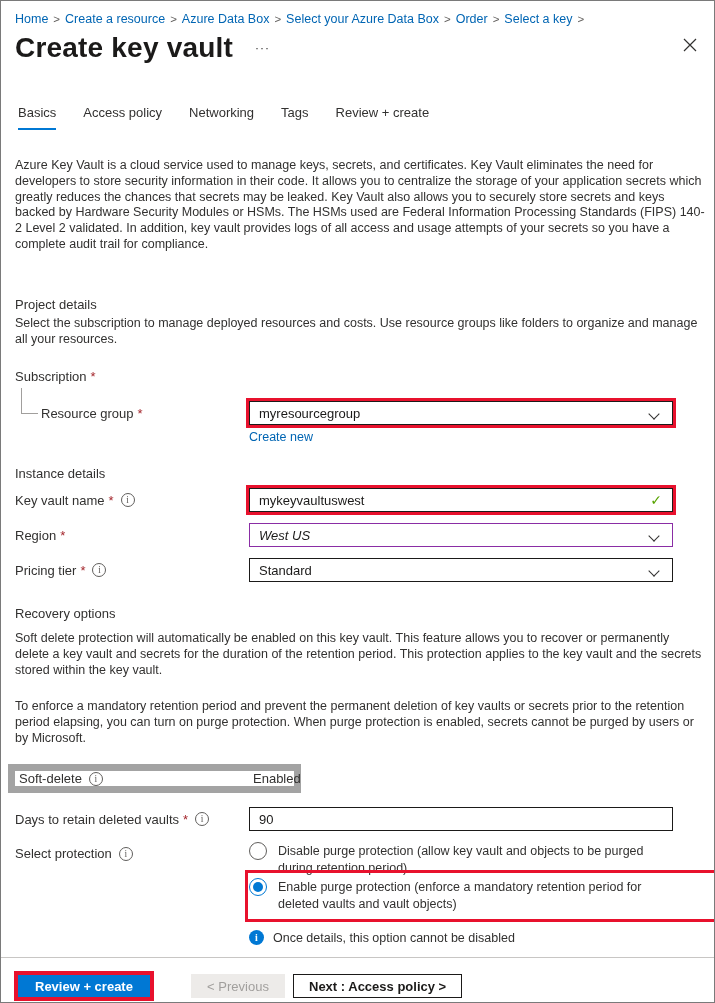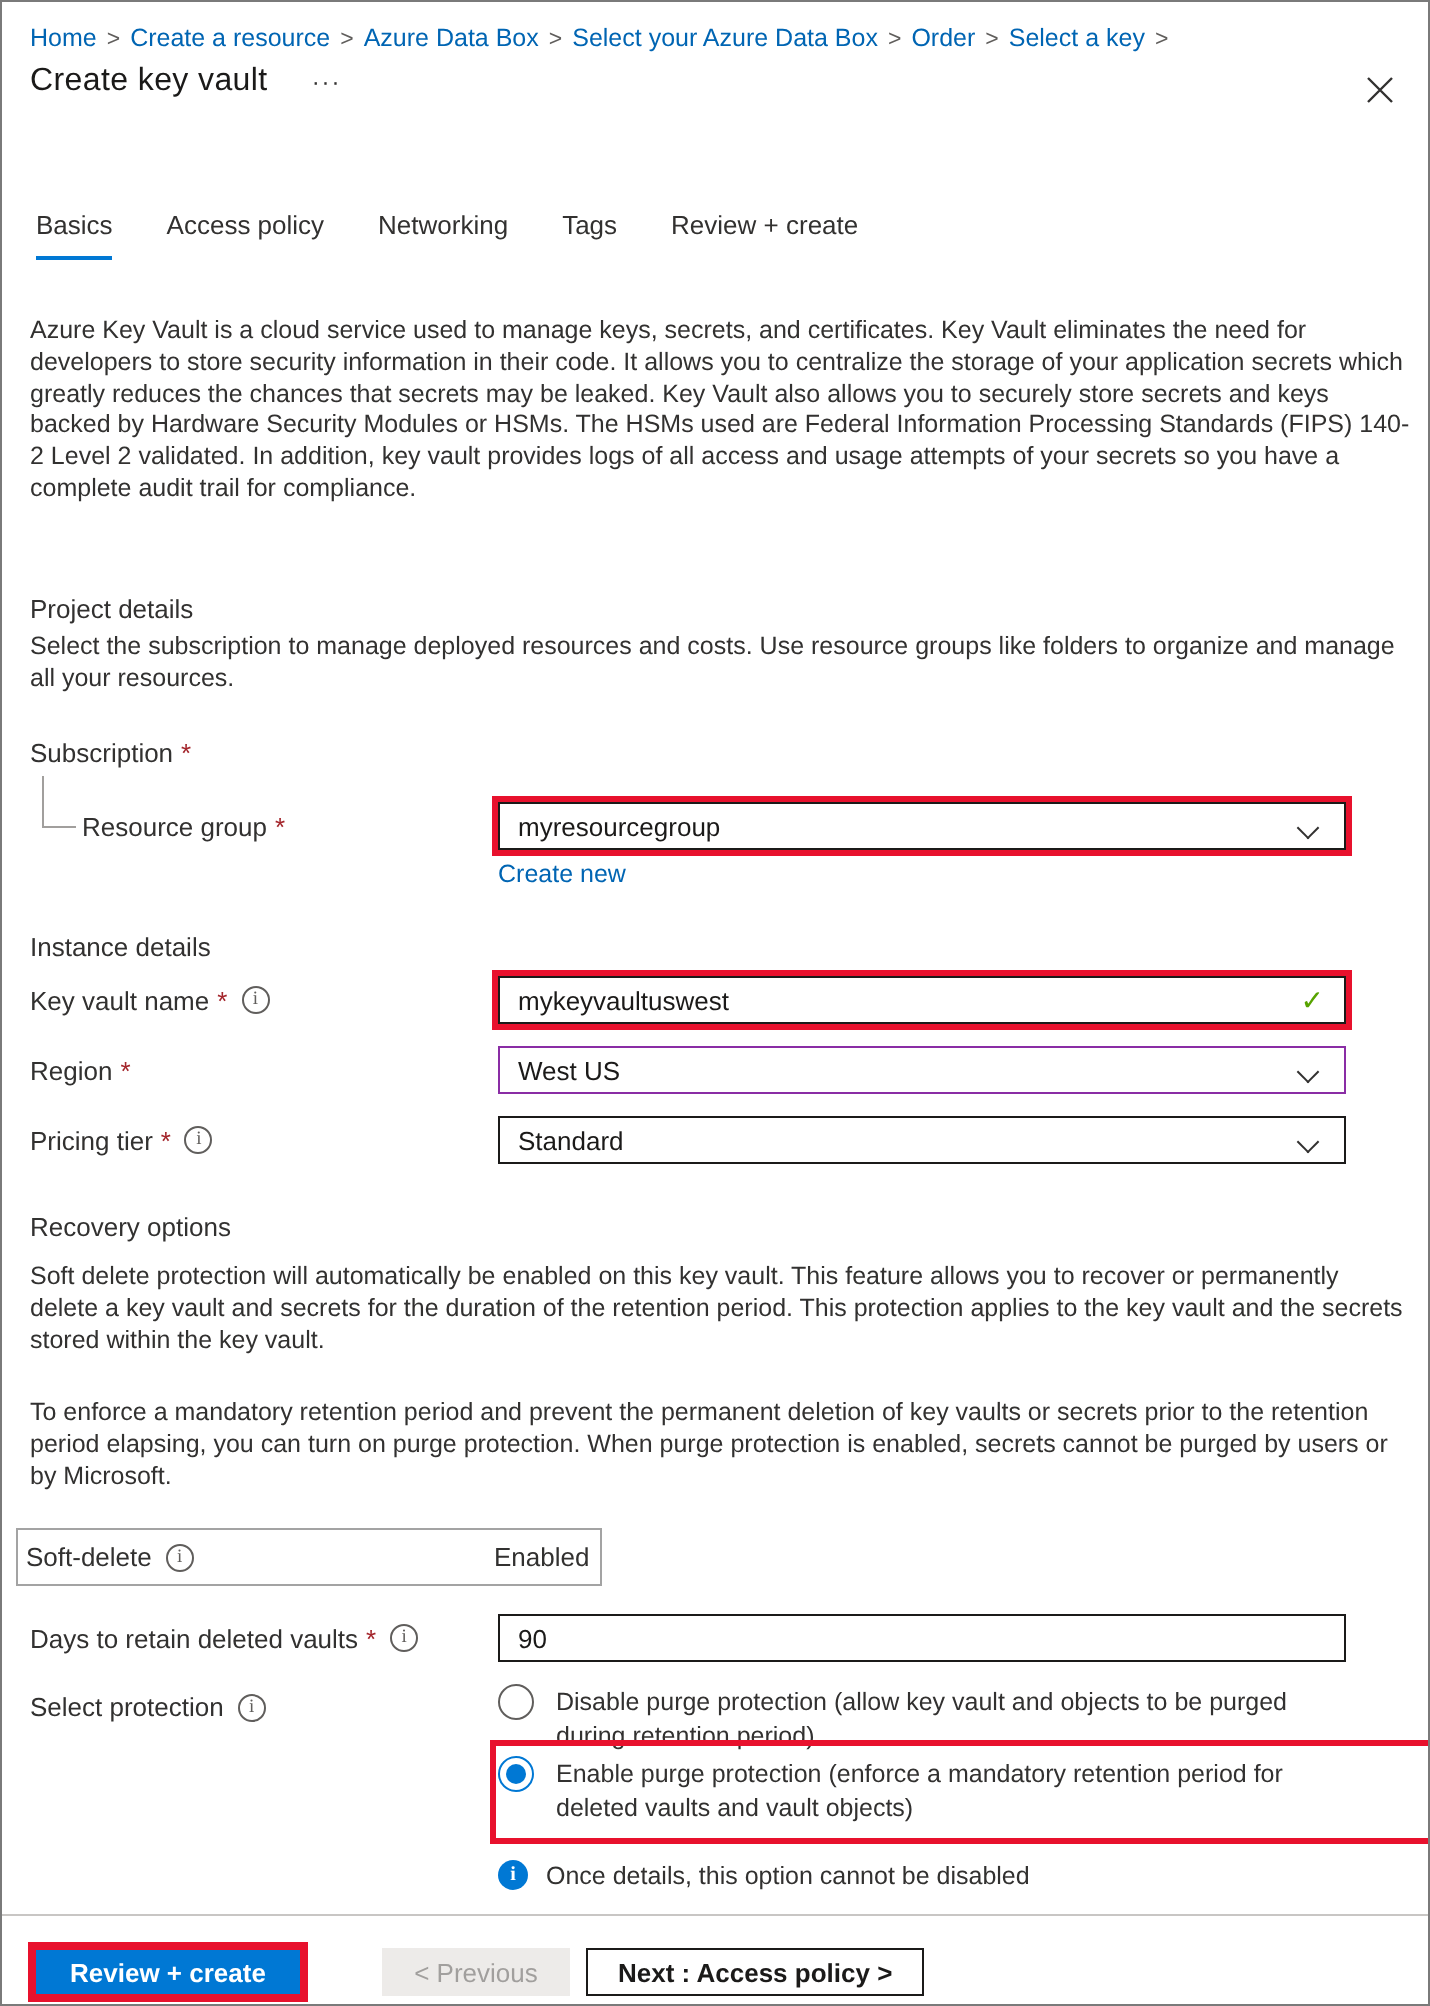--- a/index.html
+++ b/index.html
@@ -7,21 +7,21 @@
   .page {
     position:relative; width:715px; height:1003px; background:#fff;
     border:1px solid #7a7a7a; color:#323130; overflow:hidden;
   }
   
   .breadcrumb { position:absolute; top:11px; left:14px; font-size:12.5px; white-space:nowrap; }
   .crumb { color:#0065b3; text-decoration:none; cursor:pointer; }
   .crumb-sep { color:#605e5c; margin:0 5px; font-size:11.5px; }
   
   .title-row { position:absolute; top:31px; left:14px; display:flex; align-items:center; }
-  .page-title { font-size:16px; font-weight:400; color:#1b1a19; letter-spacing:.2px; }
+  .page-title { font-size:28px; font-weight:700; color:#1b1a19; letter-spacing:.2px; }
   .title-ellipsis { margin-left:22px; font-size:12px; color:#323130; letter-spacing:1px; cursor:pointer; }
   .close-btn { position:absolute; top:36px; right:16px; width:16px; height:16px; cursor:pointer; }
   .close-btn svg { display:block; }
   
   .tabs { position:absolute; top:104px; left:17px; display:flex; gap:27px; font-size:13px; }
   .tab { padding-bottom:8px; cursor:pointer; color:#323130; }
   .tab.active { border-bottom:2px solid #0078d4; }
   
   .para { position:absolute; left:14px; width:690px; font-size:12.5px; line-height:15.8px; color:#323130; }
   .section-heading { position:absolute; left:14px; font-size:13px; color:#323130; }
@@ -31,34 +31,34 @@
   .req { color:#a4262c; margin-left:4px; }
   .info-i {
     display:inline-flex; justify-content:center; align-items:center;
     width:14px; height:14px; margin-left:7px; border:1px solid #605e5c; border-radius:50%;
     font-size:9.5px; color:#605e5c; font-family:"Liberation Serif",serif; cursor:pointer; flex-shrink:0;
   }
   .field {
     position:relative; width:424px; height:24px; border:1px solid #1b1a19; background:#fff;
     display:flex; align-items:center; padding:0 28px 0 9px; font-size:13px; color:#1b1a19; cursor:pointer;
   }
-  .field.purple { border-color:#8a2da5; }
+  .field.purple { border-color:#8a2da5;font-style:italic; }
   .field.hl { box-shadow:0 0 0 3px #e8112d; }
   .chev {
     position:absolute; right:14px; top:8px; width:8px; height:8px;
     border-right:1.3px solid #323130; border-bottom:1.3px solid #323130; transform:rotate(45deg);
   }
   .valid-check { position:absolute; right:10px; color:#57a300; font-size:14px; font-weight:700; }
   .connector { position:absolute; left:20px; top:387px; width:17px; height:26px;
     border-left:1px solid #a19f9d; border-bottom:1px solid #a19f9d; }
   .indent { padding-left:26px; }
   .link { position:absolute; font-size:12.5px; color:#0065b3; cursor:pointer; text-decoration:none; }
   
   .sd-box { position:absolute; left:7px; top:763px; width:293px; height:29px;
-    border:1px solid #a3a3a3; display:flex; align-items:center; }
+    border:7px solid #a3a3a3; display:flex; align-items:center; }
   .sd-label { margin-left:4px; font-size:13px; display:flex; align-items:center; }
   .sd-value { position:absolute; left:238px; font-size:13px; color:#323130; }
   
   .radio-row { position:absolute; left:248px; width:424px; display:flex; align-items:flex-start; gap:11px; }
   .radio-circle { width:18px; height:18px; border:1px solid #605e5c; border-radius:50%;
     flex-shrink:0; position:relative; cursor:pointer; background:#fff; }
   .radio-circle.selected { border-color:#0078d4; }
   .radio-circle.selected::after { content:""; position:absolute; left:3px; top:3px; width:10px; height:10px;
     border-radius:50%; background:#0078d4; }
   .radio-label { font-size:12.5px; line-height:17px; color:#323130; padding-top:1px; }

